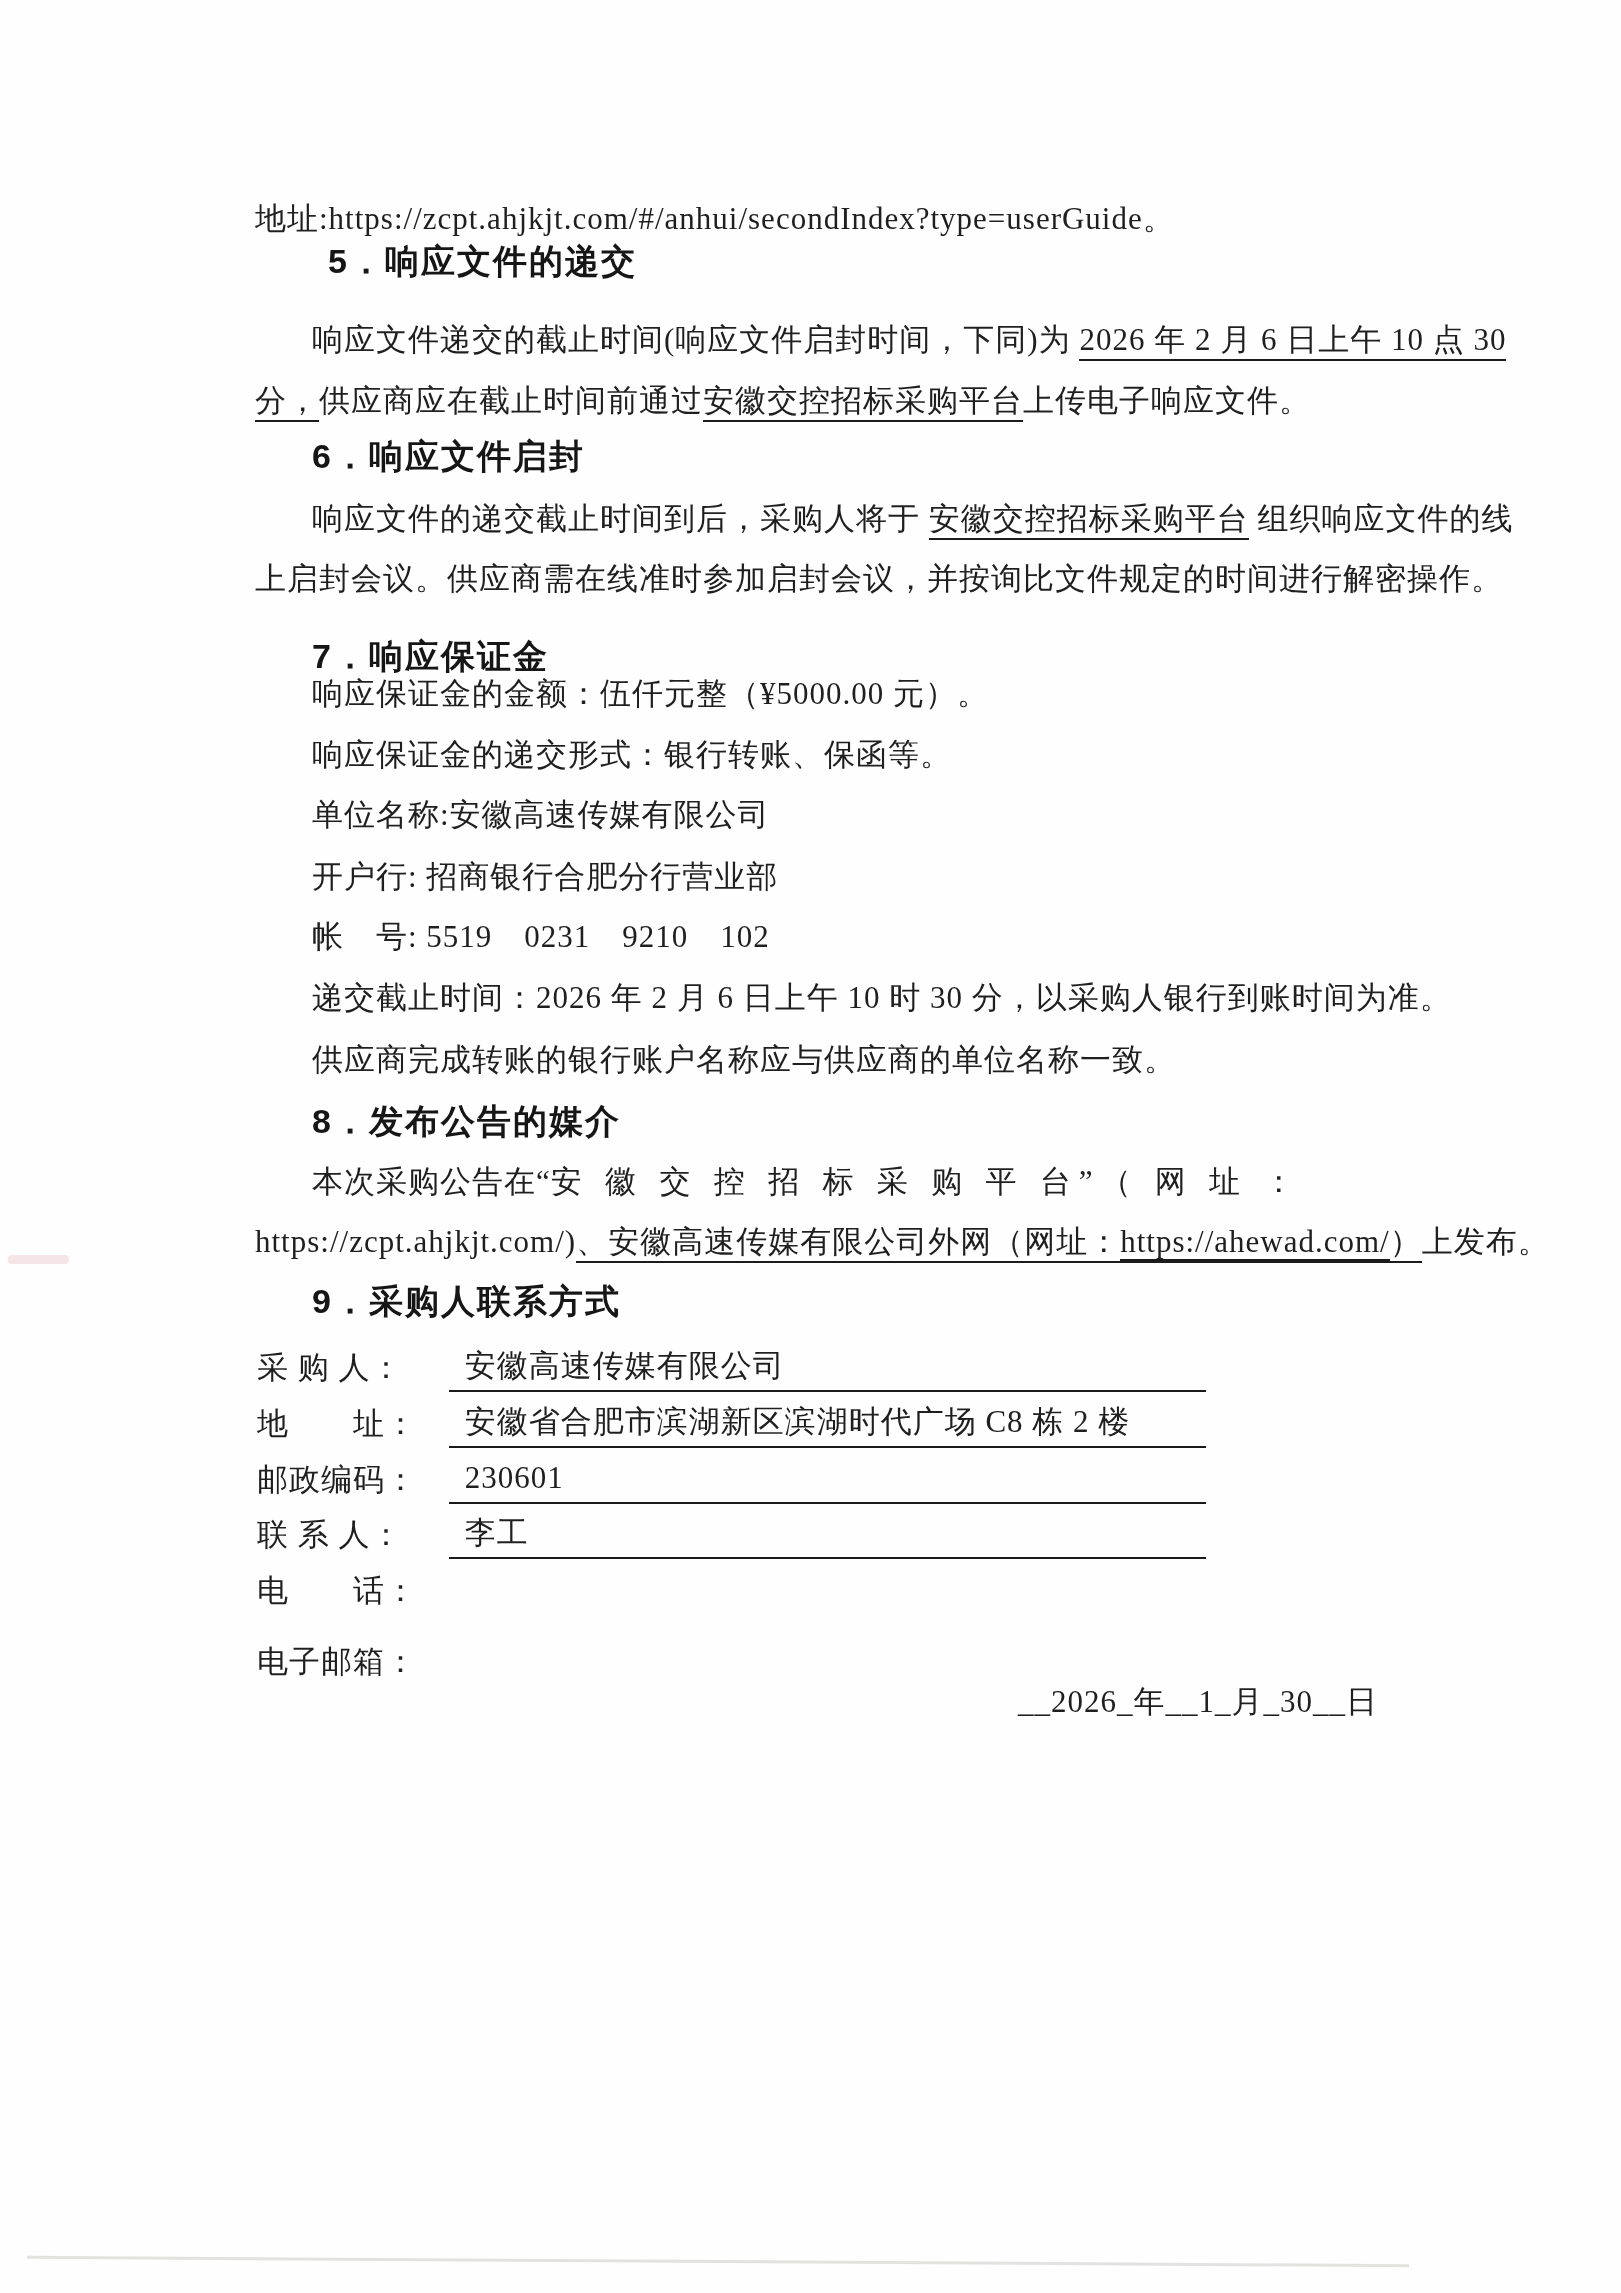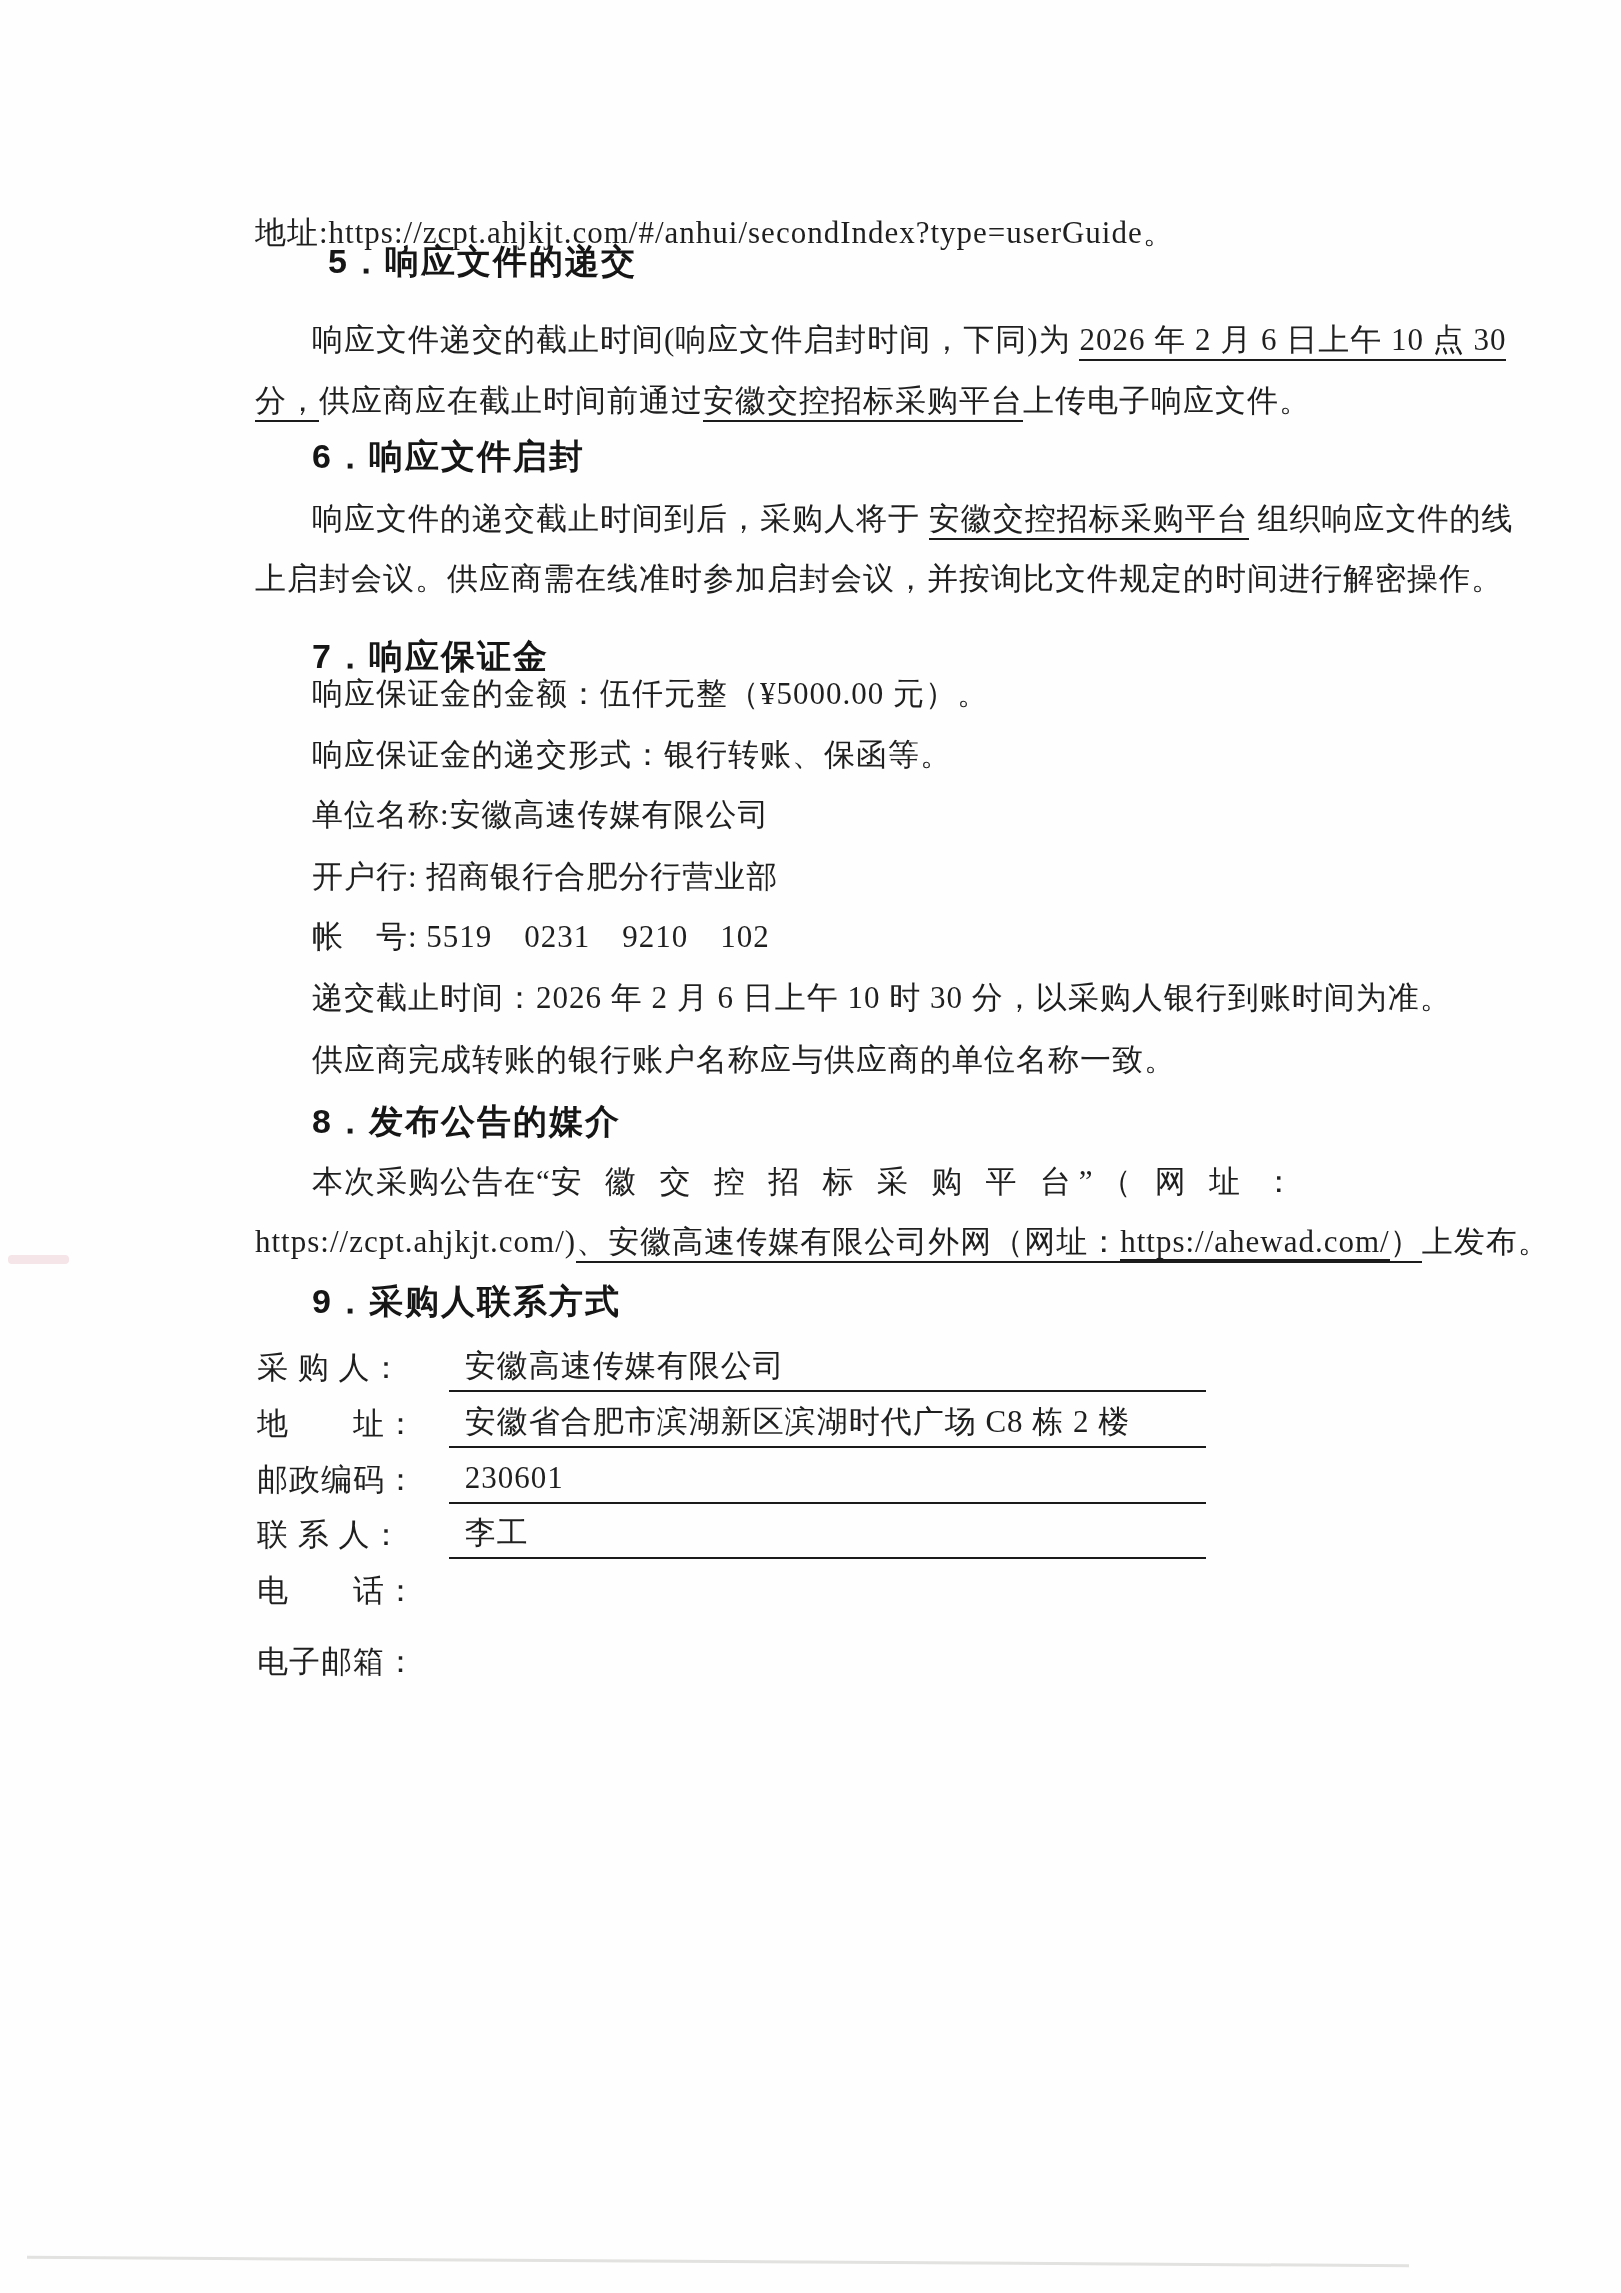--- a/index.html
+++ b/index.html
@@ -94,21 +94,21 @@
     background:#f2dde2;
     border-radius:3.9px;
     opacity:.8;
   }
 </style>
 </head>
 <body>
 
 <div class="page">
 
-  <div class="line" style="top:210px;">
+  <div class="line" style="top:196px;">
     <span>地址:https://zcpt.ahjkjt.com/#/anhui/secondIndex?type=userGuide。</span>
   </div>
 
   <div class="heading" style="top:238px;margin-left:16px;">5．响应文件的递交</div>
   <div class="line indent" style="top:317px;">
     <span>响应文件递交的截止时间(响应文件启封时间，下同)为 </span><span class="u">2026 年 2 月 6 日上午 10 点 30</span>
   </div>
   <div class="line" style="top:378px;">
     <span class="u">分，</span><span>供应商应在截止时间前通过</span><span class="u2">安徽交控招标采购平台</span><span>上传电子响应文件。</span>
   </div>
@@ -154,18 +154,19 @@
     <span class="lbl">联 系 人：</span>
     <span class="val">李工</span>
   </div>
   <div class="contact-row" style="top:1564px;">
     <span class="lbl">电　　话：</span>
   </div>
   <div class="contact-row wide" style="top:1635px;">
     <span class="lbl">电子邮箱：</span>
   </div>
 
+  <div class="date-line">__2026_年__1_月_30__日</div>
 
   <div class="scan-dash"></div>
   <div class="scan-streak"></div>
 
 </div>
 
 
 </body></html>

